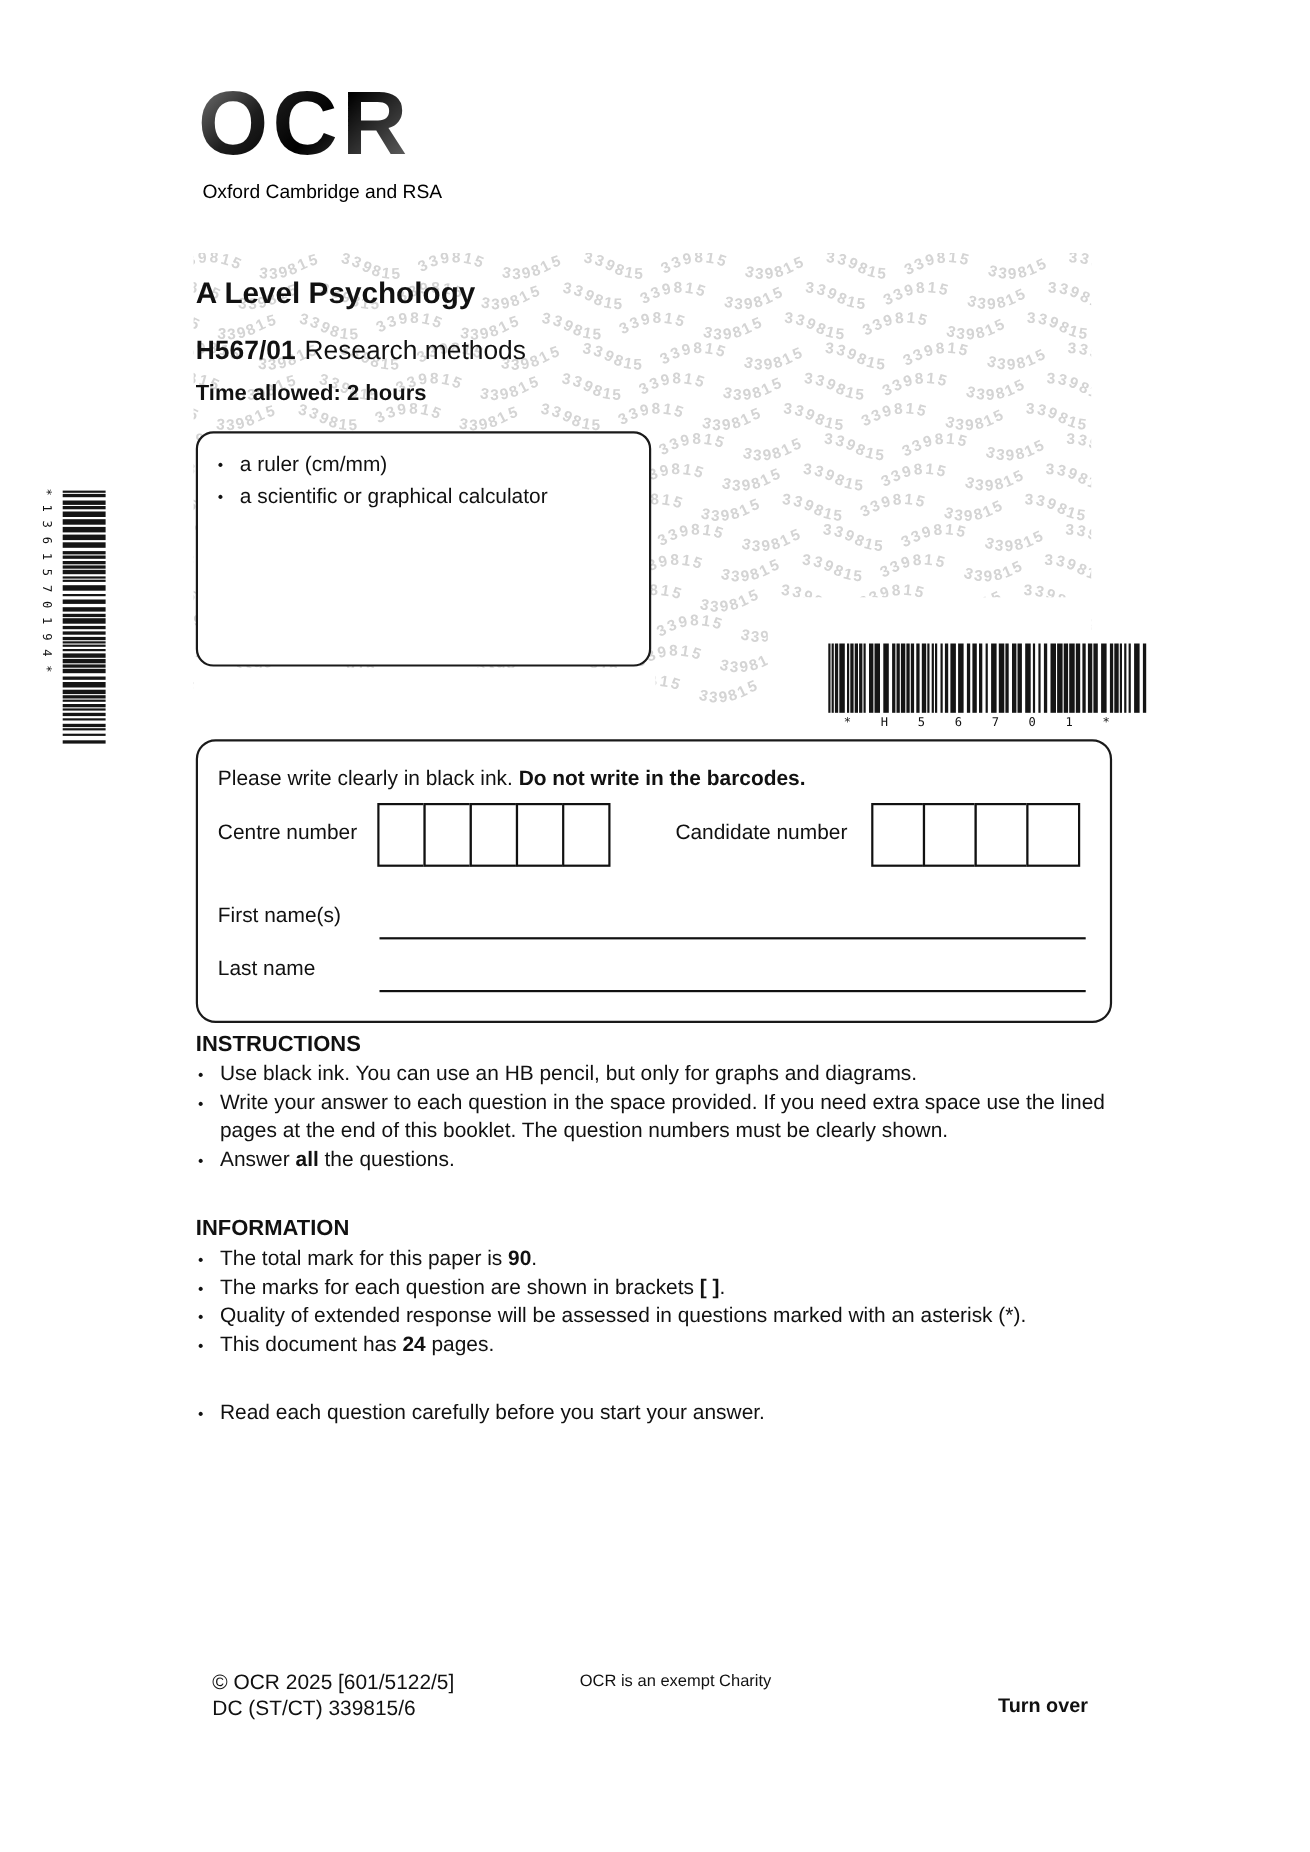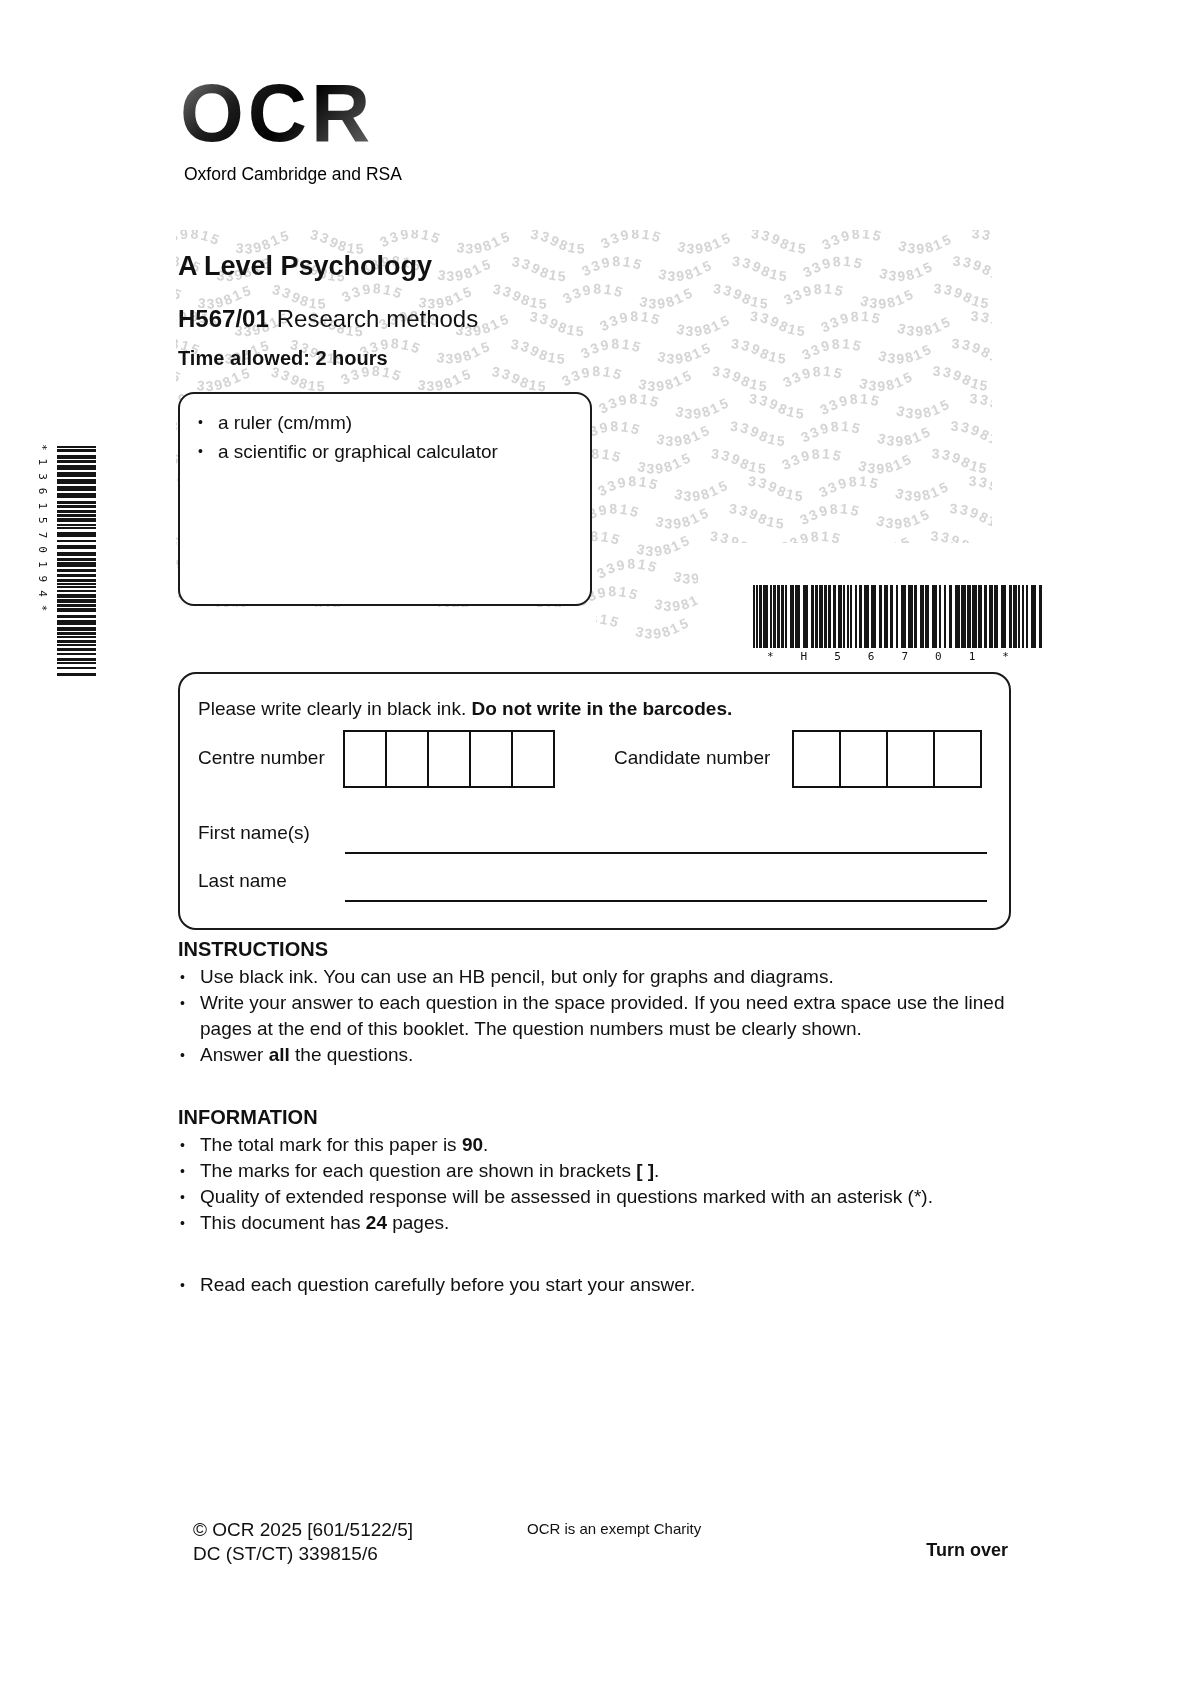--- a/index.html
+++ b/index.html
@@ -64,21 +64,21 @@
   
   .sections{position:absolute;left:178px;top:936px;width:842px;}
   .section{margin-bottom:36px;}
   .section h3{margin:0 0 2px 0;font-size:20px;line-height:26px;}
   .section ul{margin:0;padding:0;list-style:none;}
   .section li{display:flex;font-size:19px;line-height:26px;}
   .section li .txt{flex:1;}
   
   .f-left{position:absolute;left:164px;top:1518px;font-size:19px;line-height:24px;margin-left:29px;}
   .f-center{position:absolute;left:527px;top:1520px;font-size:15px;}
-  .f-turnover{position:absolute;right:183px;top:1540px;font-size:18px;font-weight:bold;}
+  .f-turnover{position:absolute;right:202px;top:1540px;font-size:18px;font-weight:bold;}
 </style>
 </head>
 <body>
 
 <div class="page">
 
   <div class="watermark" id="wm"><svg width="816" height="416" viewBox="0 0 816 416">
         <defs>
           <path id="wmp0" d="M-14,16.0 q28,-15 56,0 t56,0 t56,0 t56,0 t56,0 t56,0 t56,0 t56,0 t56,0 t56,0 t56,0 t56,0 t56,0 t56,0 t56,0 t56,0 t56,0" fill="none"></path>
           <path id="wmp1" d="M-33,43.5 q28,-15 56,0 t56,0 t56,0 t56,0 t56,0 t56,0 t56,0 t56,0 t56,0 t56,0 t56,0 t56,0 t56,0 t56,0 t56,0 t56,0 t56,0" fill="none"></path>

